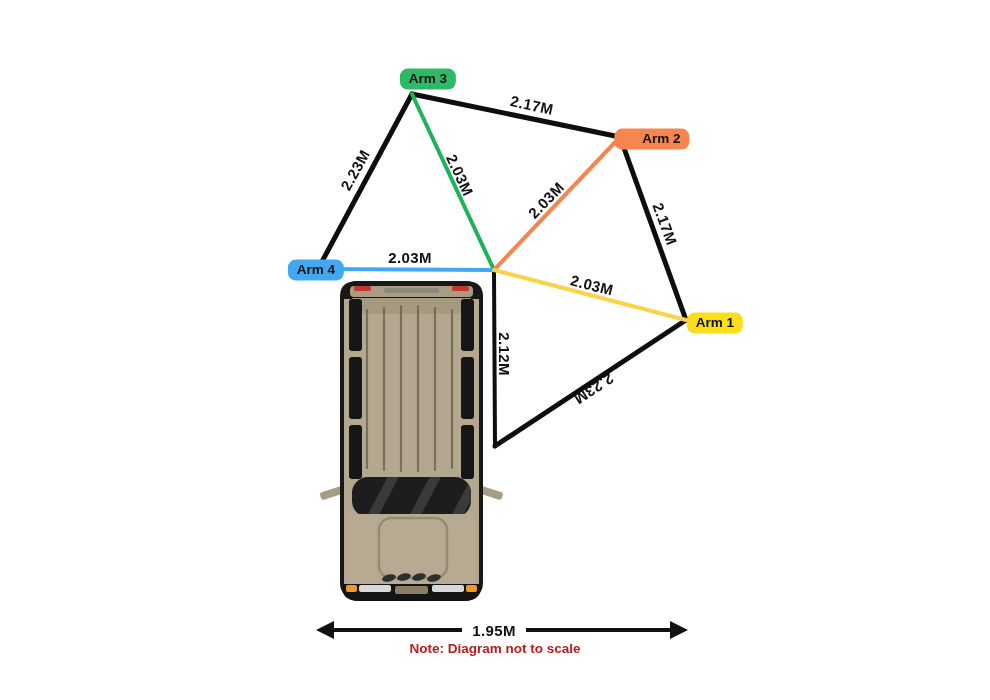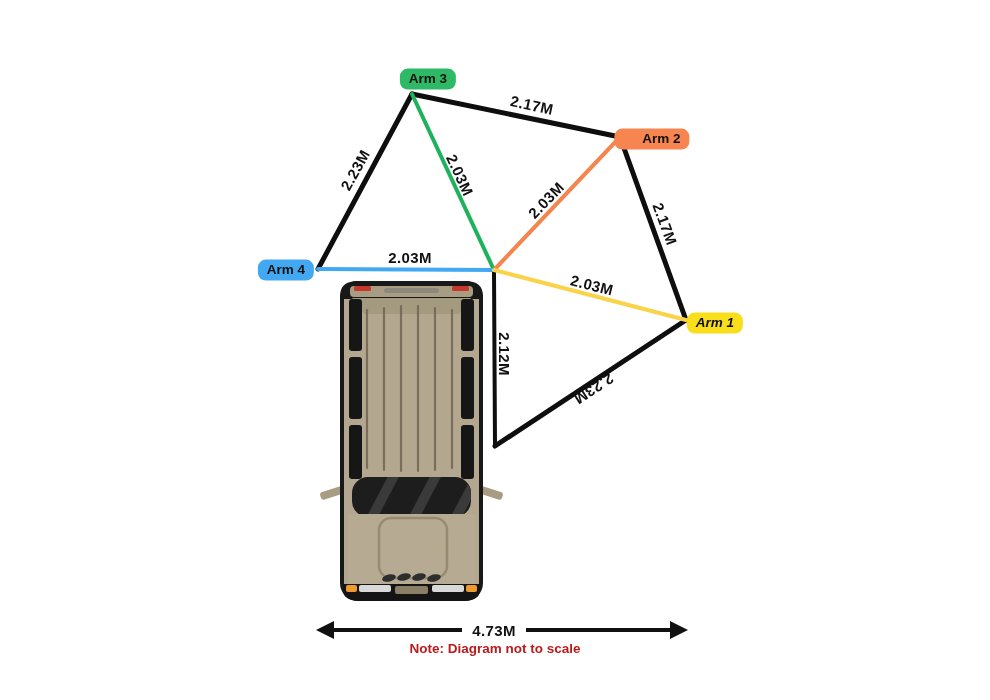--- a/index.html
+++ b/index.html
@@ -10,24 +10,24 @@
   .stage svg{position:absolute;left:0;top:0;}
   .meas{
     position:absolute;transform:translate(-50%,-50%) rotate(var(--r,0deg));
     font-weight:bold;font-size:15px;color:#111;letter-spacing:.4px;white-space:nowrap;
   }
   .pill{
     position:absolute;transform:translate(-50%,-50%);
     font-weight:bold;font-size:13.5px;color:#101010;white-space:nowrap;
     padding:3px 9px;border-radius:8px;line-height:1.1;
   }
-  .pill.a1{background:var(--arm1);font-style:italic;}
+  .pill.a1{background:var(--arm1);}
   .pill.a2{background:var(--arm2);padding-left:28px;}
   .pill.a3{background:var(--arm3);}
-  .pill.a4{background:var(--arm4);}
+  .pill.a4{background:var(--arm4);margin-left:30px;}
   .len{
     position:absolute;transform:translate(-50%,-50%);
     font-weight:bold;font-size:15px;color:#111;letter-spacing:.4px;
     background:#fff;padding:0 6px;white-space:nowrap;
   }
   .note{
     position:absolute;transform:translate(-50%,-50%);
     font-weight:bold;font-size:13.5px;color:#b91c1c;white-space:nowrap;
   }
   .edge{stroke:var(--edge);stroke-width:5;stroke-linecap:round;fill:none;}
@@ -137,16 +137,16 @@
   <span class="meas" style="left:532px;top:105px;--r:12deg">2.17M</span>
   <span class="meas" style="left:355px;top:170px;--r:-61deg">2.23M</span>
   <span class="meas" style="left:460px;top:175px;--r:65deg">2.03M</span>
   <span class="meas" style="left:546px;top:200px;--r:-46deg">2.03M</span>
   <span class="meas" style="left:665px;top:224px;--r:70deg">2.17M</span>
   <span class="meas" style="left:410px;top:257px;--r:0deg">2.03M</span>
   <span class="meas" style="left:592px;top:285px;--r:14deg">2.03M</span>
   <span class="meas" style="left:504px;top:354px;--r:90deg">2.12M</span>
   <span class="meas" style="left:594px;top:389px;--r:147deg">2.23M</span>
 
-  <span class="len" style="left:494px;top:630px">4.73M</span>
+  <span class="len" style="left:494px;top:630px">1.95M</span>
   <span class="note" style="left:495px;top:648px">Note: Diagram not to scale</span>
 
 </div>
 
 </body></html>

